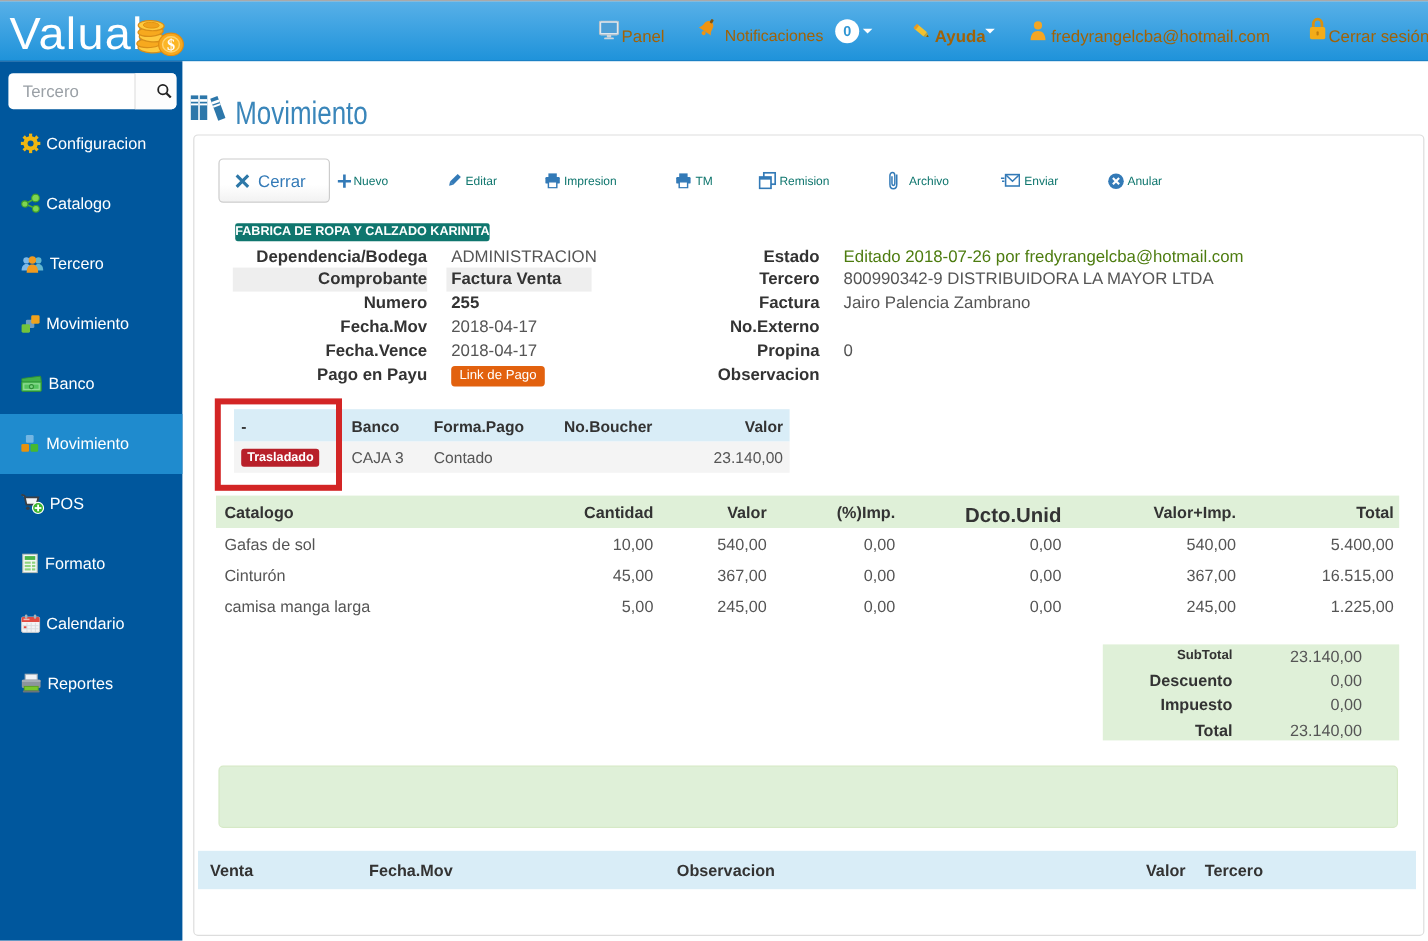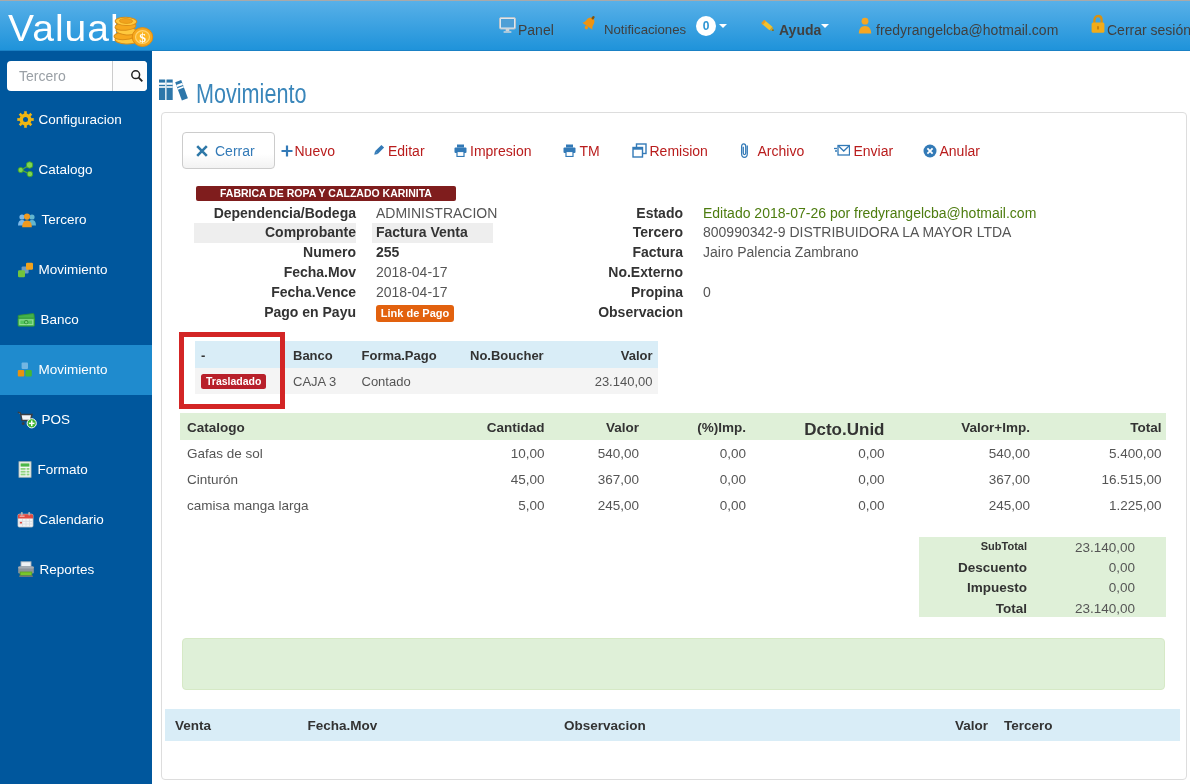--- a/index.html
+++ b/index.html
@@ -1,43 +1,43 @@
 <!DOCTYPE html>
 <html><head>
 <meta charset="utf-8">
 <style>
 html,body{margin:0;padding:0}
 body{width:1190px;height:784px;position:relative;overflow:hidden;background:#fff;font-family:"Liberation Sans",sans-serif}
 .abs{position:absolute}
 #nav{position:absolute;left:0;top:0;width:1190px;height:51px;box-sizing:border-box;background:linear-gradient(#58b0e8,#1f93da);border-top:1px solid #a9a9a9;border-bottom:1px solid #1a81c5}
 #logo{position:absolute;left:8px;top:7px;font-size:37.5px;color:#fff;letter-spacing:1px;font-weight:normal;transform:scaleX(1.04);transform-origin:left top}
-.nv{position:absolute;top:0;height:59px;display:flex;align-items:center;color:#404040;font-size:14px;white-space:nowrap}
+.nv{position:absolute;top:0;height:59px;display:flex;align-items:center;color:#a16207;font-size:14px;white-space:nowrap}
 .pill{display:inline-block;width:20px;height:20px;border-radius:10px;background:#fff;color:#2e95d3;font-size:12px;font-weight:bold;text-align:center;line-height:20px}
 .caret{display:inline-block;width:0;height:0;border-left:4px solid transparent;border-right:4px solid transparent;border-top:4px solid #fff}
 #side{position:absolute;left:0;top:51px;width:152px;height:733px;background:#00579d}
 #sbox{position:absolute;left:7px;top:61px;width:140px;height:30px;background:#fff;border-radius:4px}
 #sbox .ph{position:absolute;left:12px;top:7px;font-size:14px;color:#9aa0a6}
 #sbox .btn{position:absolute;right:0;top:0;width:34px;height:30px;border-left:1px solid #ccc;border-radius:0 4px 4px 0;background:#fdfdfd}
 .mi{position:absolute;left:0;width:152px;height:50px;display:flex;align-items:center;color:#fff;font-size:13.5px}
 .mi svg{margin-left:17px}
 .mi span{margin-left:4.5px}
 .mi.act{background:#1f8bce}
 #title{position:absolute;left:196px;top:78.5px;font-size:27px;color:#3a86ba;transform:scaleX(0.8);transform-origin:left top}
 #panel{position:absolute;left:161px;top:112px;width:1024px;height:666px;border:1px solid #ddd;border-radius:4px}
 #btnc{position:absolute;left:182px;top:132px;width:93px;height:37px;box-sizing:border-box;border:1px solid #ccc;border-radius:4px;background:linear-gradient(#fff 60%,#f2f2f2);display:flex;align-items:center}
 #btnc span{font-size:14px;color:#337ab7;margin-left:7px}
 .tbl{position:absolute;top:141px;height:20px;display:flex;align-items:center}
-.tbl span{font-size:14px;color:#b91c1c}
-.badge1{position:absolute;left:196px;top:186px;height:15px;line-height:15px;background:#7f1d1d;border-radius:2px;color:#fff;font-size:10.5px;font-weight:bold;padding:0 24px}
+.tbl span{font-size:10px;color:#0f766e}
+.badge1{position:absolute;left:196px;top:186px;height:15px;line-height:15px;background:#0f766e;border-radius:2px;color:#fff;font-size:10.5px;font-weight:bold;padding:0 0}
 .dl{position:absolute;left:186px;width:170px;text-align:right;font-weight:bold;color:#333;font-size:14px;line-height:18px}
 .dv{position:absolute;left:376px;color:#555;font-size:14px;line-height:18px}
 .dr{position:absolute;left:540px;width:143px;text-align:right;font-weight:bold;color:#333;font-size:14px;line-height:18px}
 .dw{position:absolute;left:703px;color:#555;font-size:14px;line-height:18px}
 .band{position:absolute;top:222.9px;height:19.8px;background:#eee}
-#lpago{position:absolute;left:376px;top:304.5px;width:78px;height:17px;background:#e2610e;border-radius:3px;color:#fff;font-size:11px;font-weight:bold;text-align:center;line-height:17px}
+#lpago{position:absolute;left:376px;top:304.5px;width:78px;height:17px;background:#e2610e;border-radius:3px;color:#fff;font-size:11px;font-weight:normal;text-align:center;line-height:17px}
 .th{font-weight:bold;color:#333;font-size:13px;position:absolute}
 .td{color:#555;font-size:13px;position:absolute}
 .ra{text-align:right}
 #redbox{position:absolute;left:179px;top:332px;width:106px;height:77px;box-sizing:border-box;border:5px solid #d32525}
 .badge2{position:absolute;left:201px;top:373.5px;height:15px;line-height:15px;background:#b8202a;border-radius:2.5px;color:#fff;font-size:10.5px;font-weight:bold;padding:0 5px}
 </style>
 </head>
 <body>
 <div id="nav"></div>
 <div id="logo">Valual</div>

